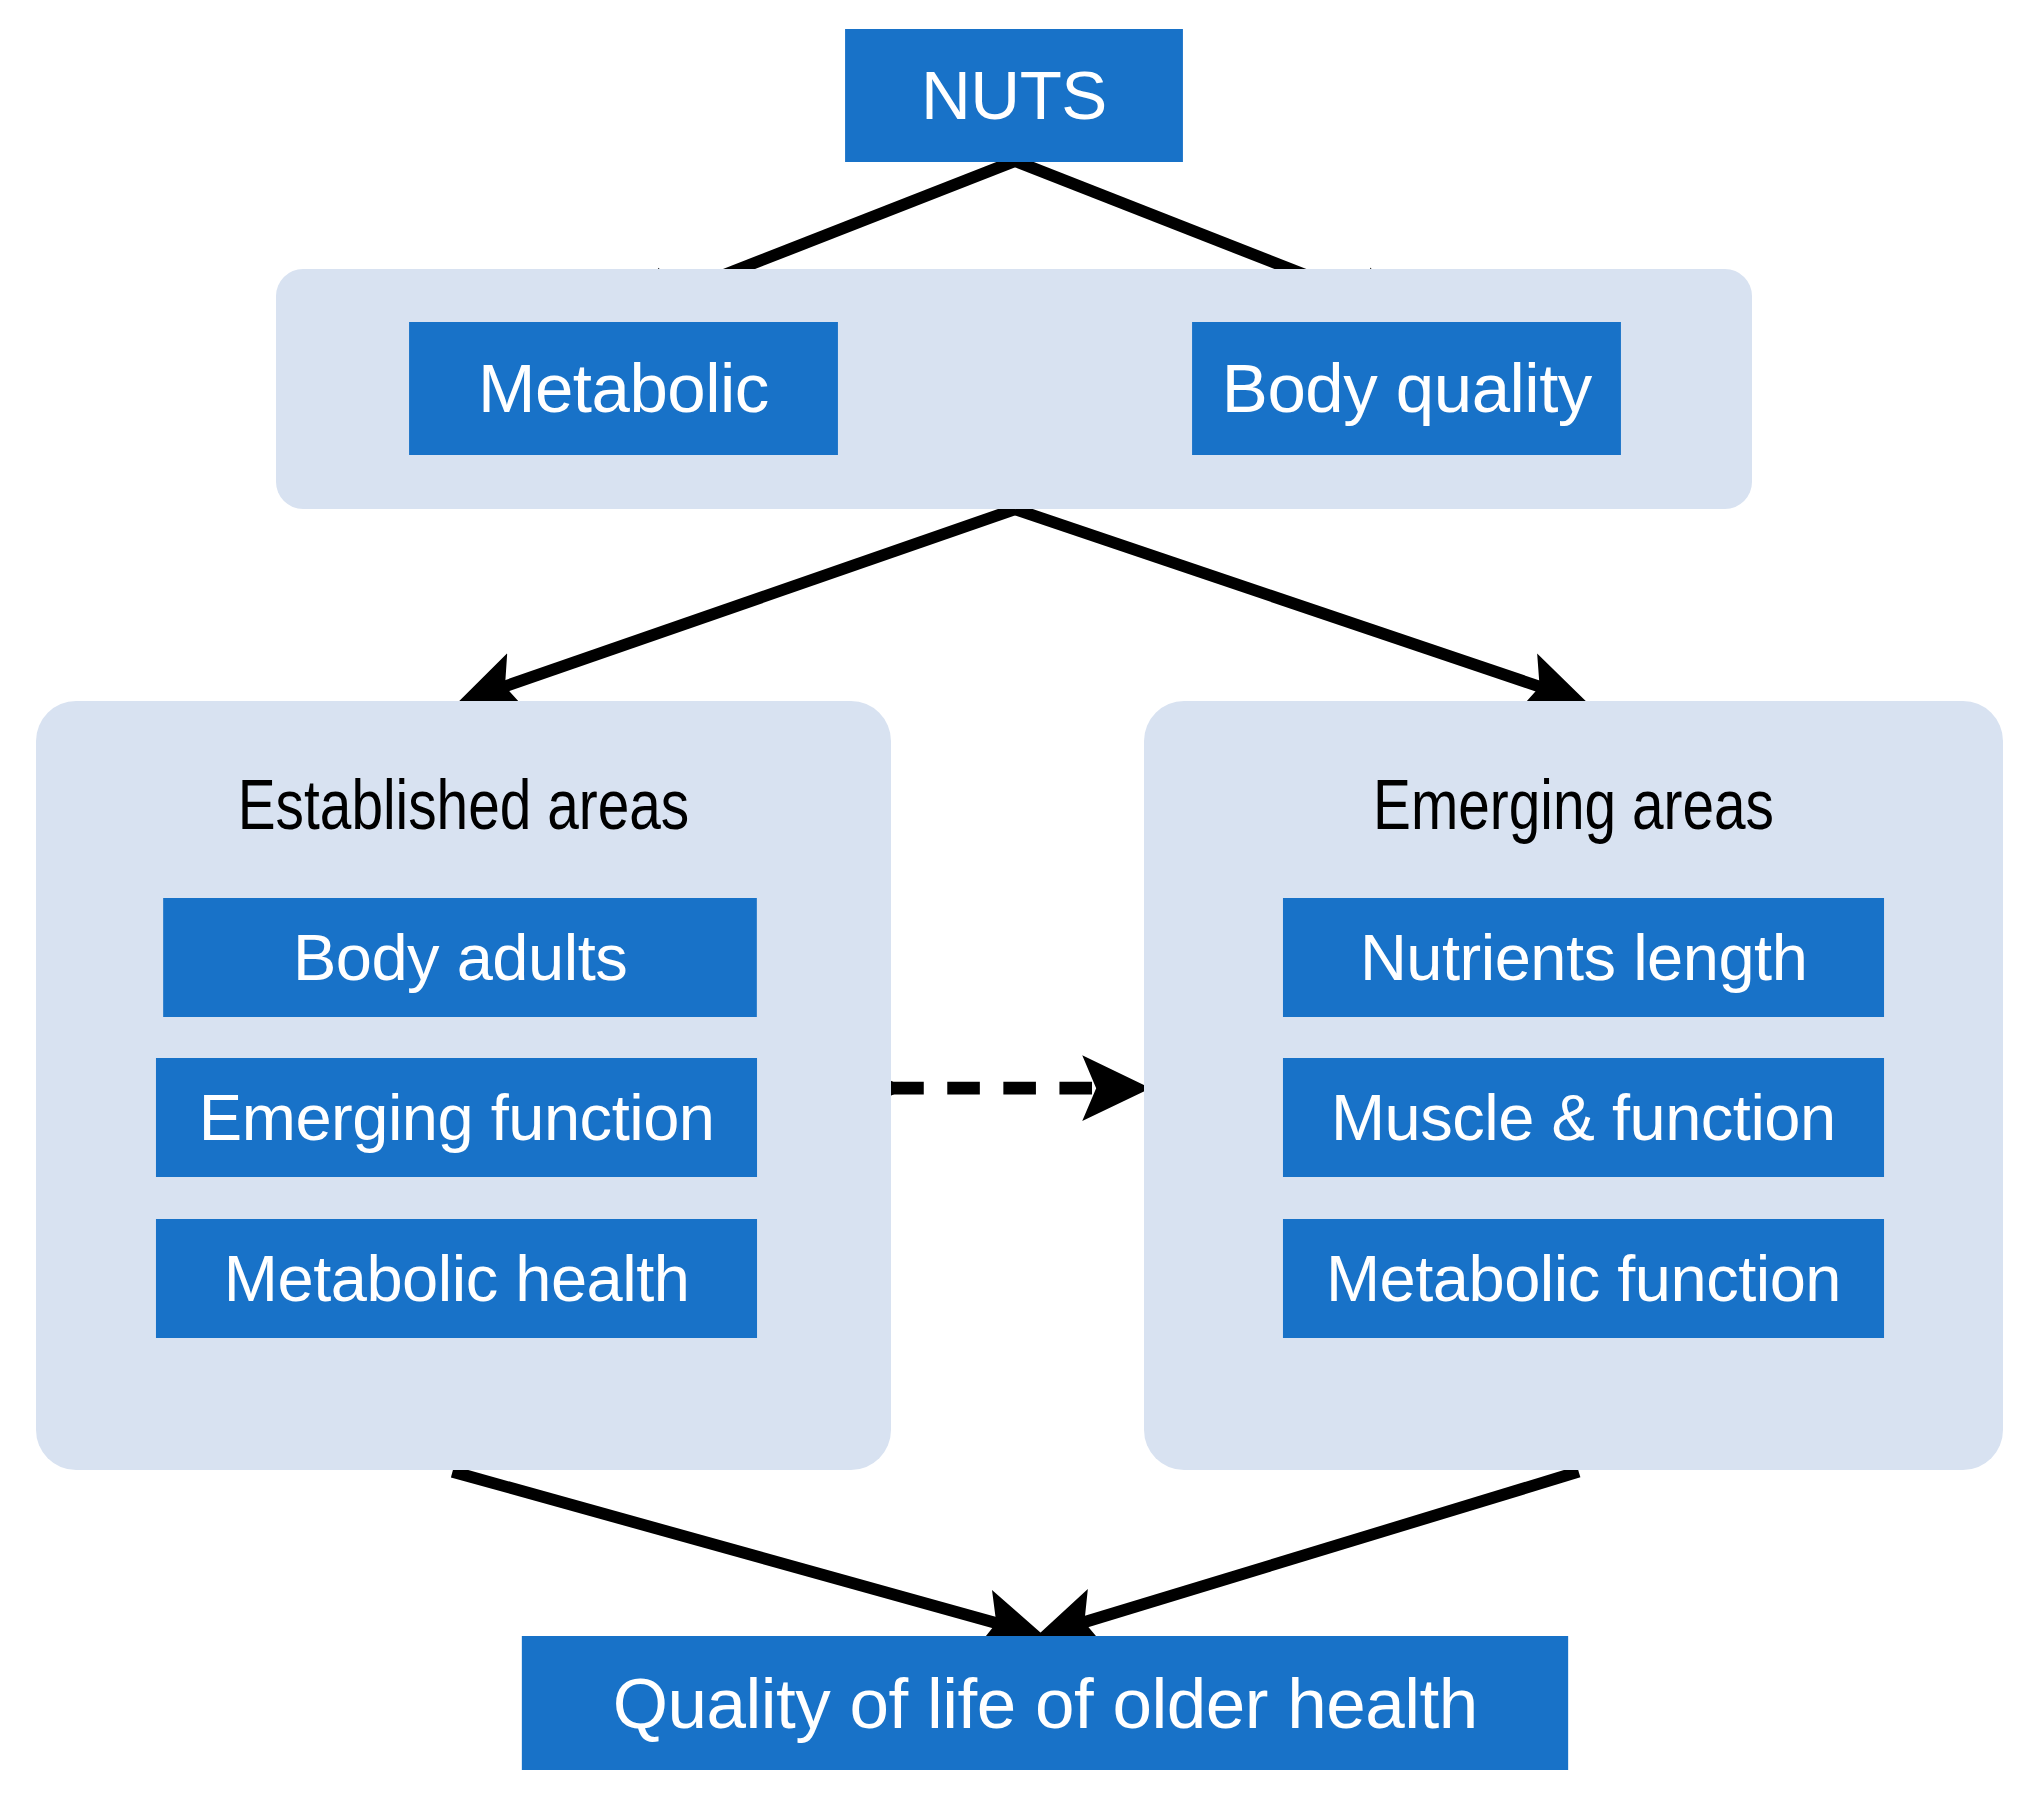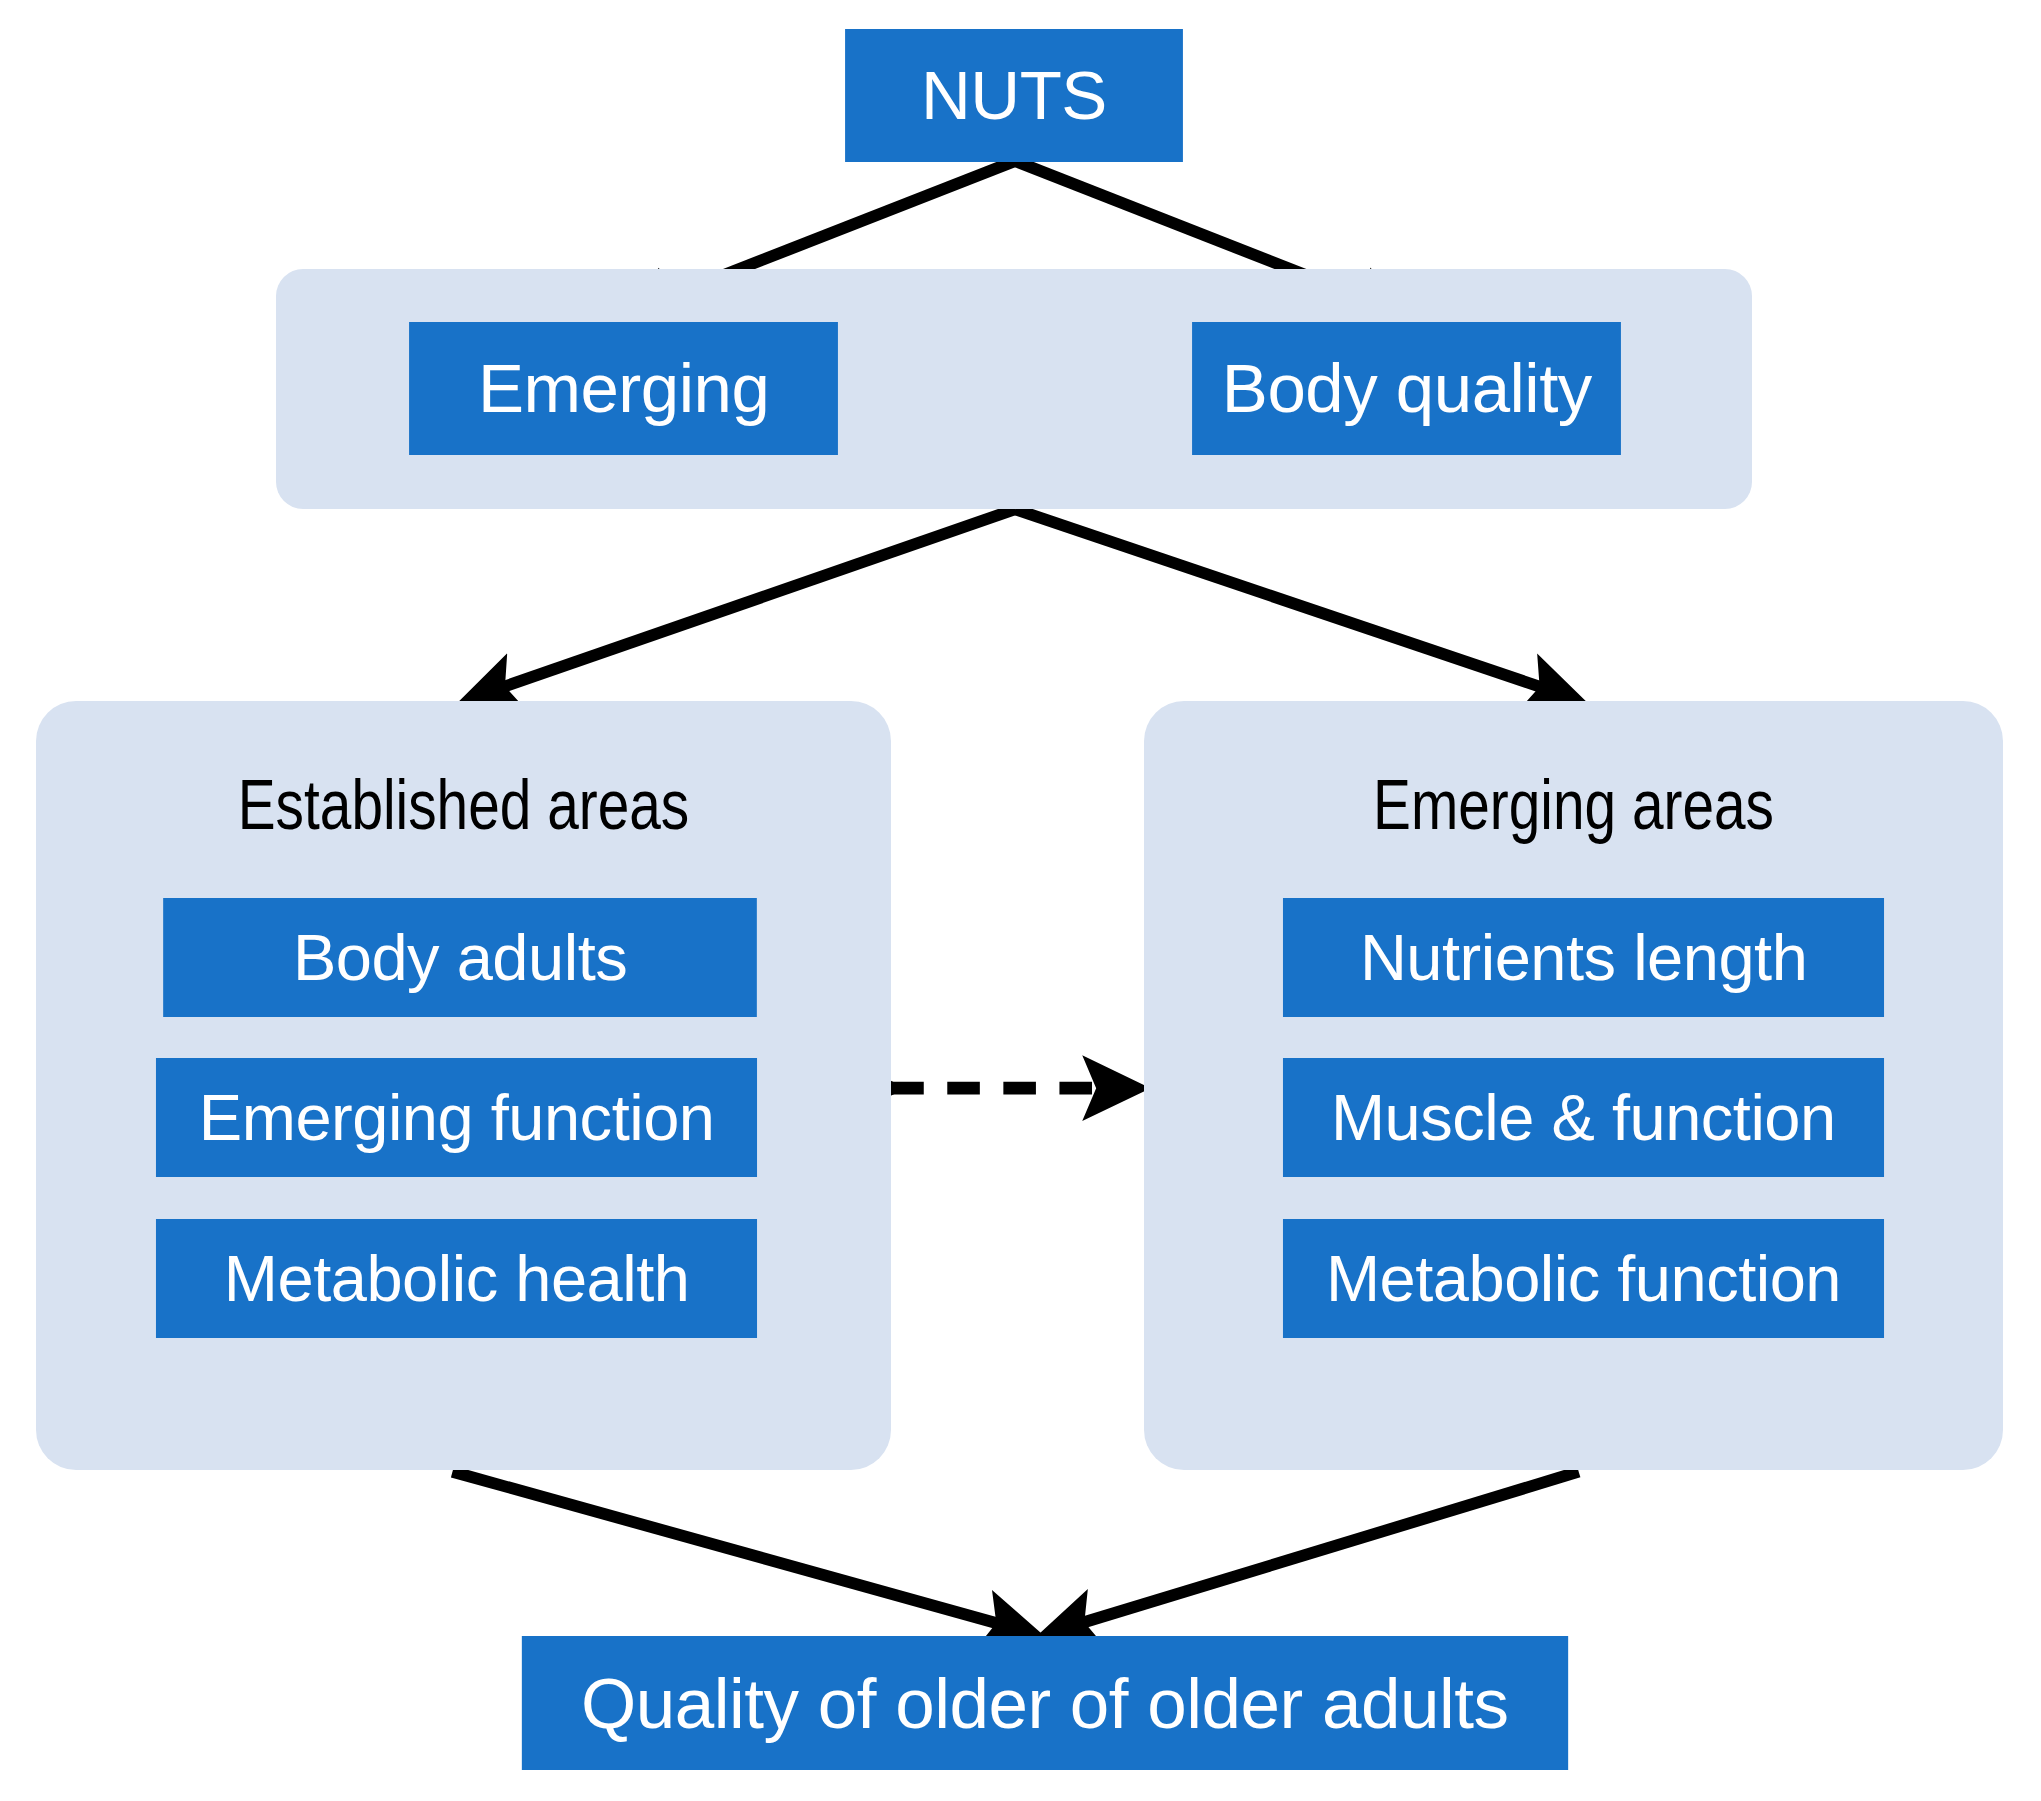--- a/index.html
+++ b/index.html
@@ -121,21 +121,21 @@
     <line x1="1745" y1="1627" x2="1160" y2="1805" stroke="#000000" stroke-width="13" marker-end="url(#ah)"></line>
   </svg>
 
   <div class="node" id="node-nuts">
     <span>NUTS</span>
   </div>
 
   <div class="panel panel-flat" id="panel-row2"></div>
 
   <div class="node" id="node-nutrients">
-    <span>Emerging</span>
+    <span>Metabolic</span>
   </div>
 
   <div class="node" id="node-diet">
     <span>Body quality</span>
   </div>
 
   <div class="panel" id="panel-established"></div>
 
   <div class="panel-title" id="title-established">Established areas</div>
 
@@ -157,17 +157,17 @@
     <span>Nutrients length</span>
   </div>
   <div class="node" id="node-muscle">
     <span>Muscle &amp; function</span>
   </div>
   <div class="node" id="node-cognitive">
     <span>Metabolic function</span>
   </div>
 
   <div class="node" id="node-quality">
-    <span>Quality of older of older adults</span>
+    <span>Quality of life of older health</span>
   </div>
 
 </div>
 
 
 </body></html>

